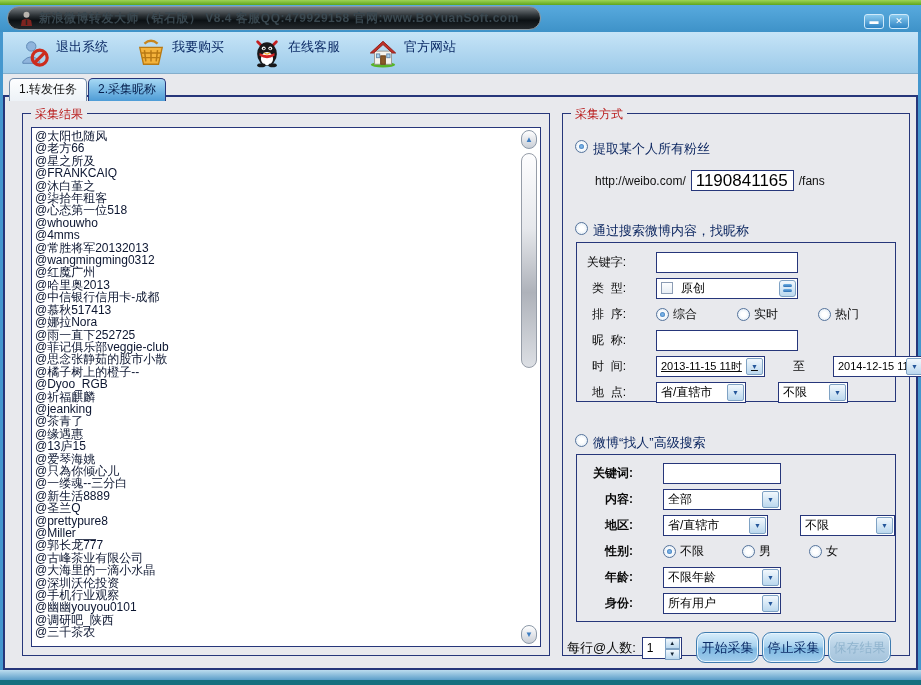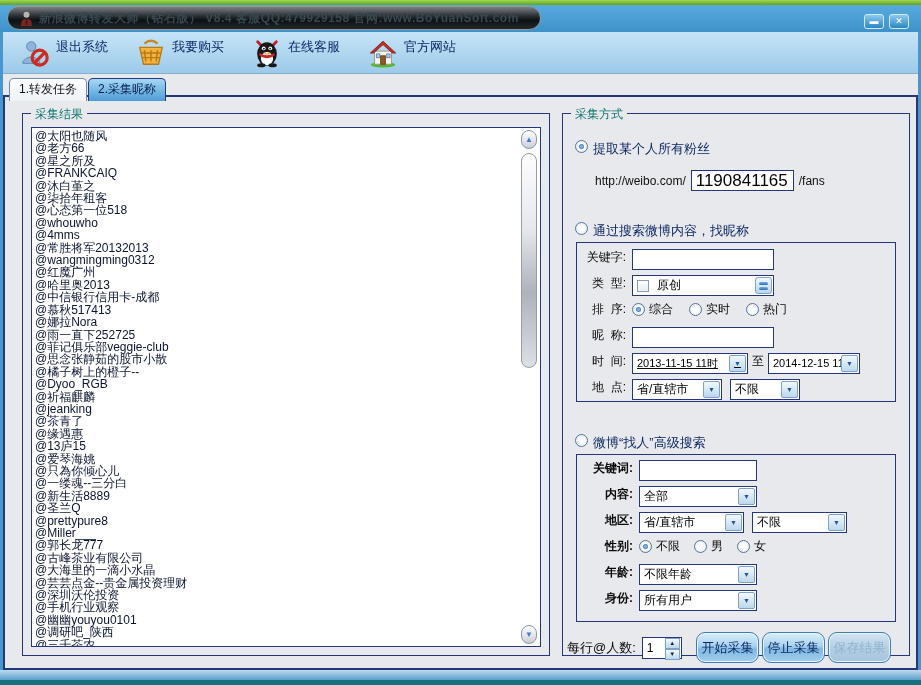--- a/index.html
+++ b/index.html
@@ -43,21 +43,21 @@
 .tab { font-size:12px; padding:2px 9px 3px; margin-right:1px; cursor:pointer;
   border:1px solid #7089A8; border-bottom:none; border-radius:5px 5px 0 0;
   background:linear-gradient(#FDFEFF,#EDF2F7); color:#111; }
 .tab.active { background:linear-gradient(#A6D8F4,#4E9CD6); border-color:#26367A; color:#07204E; }
 .content { position:absolute; top:21px; left:0; right:0; bottom:0;
   border:2px solid #26367A; background:#E8E9ED; }
 
 
 .groupbox { position:absolute; border:1px solid #26367A; }
 .gb-label { position:absolute; top:-8px; left:8px; background:#E8E9ED; padding:0 4px;
-  font-size:12px; color:#0f766e; }
+  font-size:12px; color:#b91c1c; }
 .gb-left  { left:17px; top:16px; width:528px; bottom:12px; }
 .gb-right { left:557px; top:16px; width:348px; bottom:12px; }
 
 
 .listbox { position:absolute; left:8px; top:13px; right:8px; bottom:8px;
   background:#fff; border:1px solid #26367A; overflow:hidden; padding:2px 22px 2px 3px; }
 .list-item { font-size:12px; line-height:12.4px; color:#0B1530; white-space:nowrap; cursor:default; }
 
 
 .vscroll { position:absolute; top:2px; right:2px; width:17px; bottom:2px; }
@@ -76,21 +76,21 @@
   position:relative; cursor:pointer; flex:0 0 13px; }
 .radio.sel::after { content:''; position:absolute; left:3px; top:3px; width:5px; height:5px;
   border-radius:50%; background:radial-gradient(#7FB6E8 20%,#1C5FA8); }
 .radio-row { position:absolute; display:flex; align-items:flex-start; gap:5px;
   font-size:13px; color:#08235E; }
 .url-row { position:absolute; display:flex; align-items:center; gap:5px;
   font-size:12px; color:#101010; font-family:"DejaVu Sans Mono",monospace; }
 .tbox { border:1px solid #26367A; background:#fff; height:21px; font-size:17px;
   padding:1px 4px; color:#000; font-family:"Liberation Sans",sans-serif; }
 .inner-box { position:absolute; border:1px solid #26367A; }
-.frow { display:flex; align-items:flex-start; height:26px; font-size:12px; color:#0A0A0A; }
+.frow { display:flex; align-items:center; height:26px; font-size:12px; color:#0A0A0A;gap:24px; }
 .flabel { flex:0 0 55px; text-align:right; padding-right:6px; white-space:pre; }
 .combo { display:inline-flex; align-items:center; justify-content:space-between;
   border:1px solid #26367A; background:#fff; height:21px; cursor:pointer; }
 .combo .ctxt { font-size:12px; padding:0 4px; color:#000; white-space:nowrap; overflow:hidden; }
 .dd-btn { width:17px; height:17px; margin-right:1px; border:1px solid #7FA2C4; border-radius:2px;
   background:linear-gradient(#F2F8FD,#BBD8EE); color:#24569A; font-size:7px;
   display:flex; align-items:center; justify-content:center; flex:0 0 17px; }
 .spin-btn { width:17px; height:17px; margin-right:1px; border:1px solid #7FA2C4; border-radius:3px;
   background:linear-gradient(#F2F8FD,#BBD8EE); display:flex; flex-direction:column;
   align-items:center; justify-content:center; gap:2px; flex:0 0 17px; }
@@ -223,21 +223,20 @@
               <div class="list-item">@爱琴海姚</div>
               <div class="list-item">@只為你倾心儿</div>
               <div class="list-item">@一缕魂--三分白</div>
               <div class="list-item">@新生活8889</div>
               <div class="list-item">@圣兰Q</div>
               <div class="list-item">@prettypure8</div>
               <div class="list-item">@Miller___</div>
               <div class="list-item">@郭长龙777</div>
               <div class="list-item">@古峰茶业有限公司</div>
               <div class="list-item">@大海里的一滴小水晶</div>
-              <div class="list-item">@芸芸点金--贵金属投资理财</div>
               <div class="list-item">@深圳沃伦投资</div>
               <div class="list-item">@手机行业观察</div>
               <div class="list-item">@幽幽youyou0101</div>
               <div class="list-item">@调研吧_陕西</div>
               <div class="list-item">@三千茶农</div>
             </div>
           <div class="vscroll">
             <div class="vs-btn vs-up">▲</div>
             <div class="vs-thumb"></div>
             <div class="vs-btn vs-down">▼</div>

